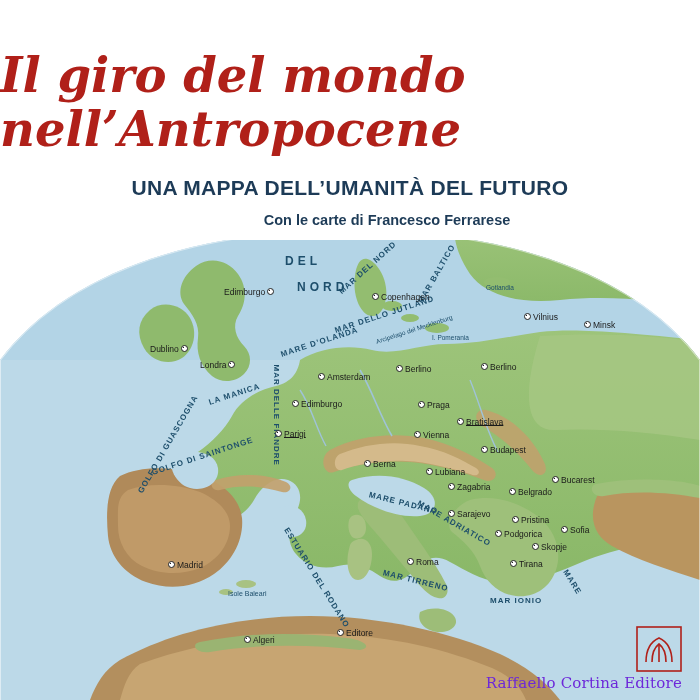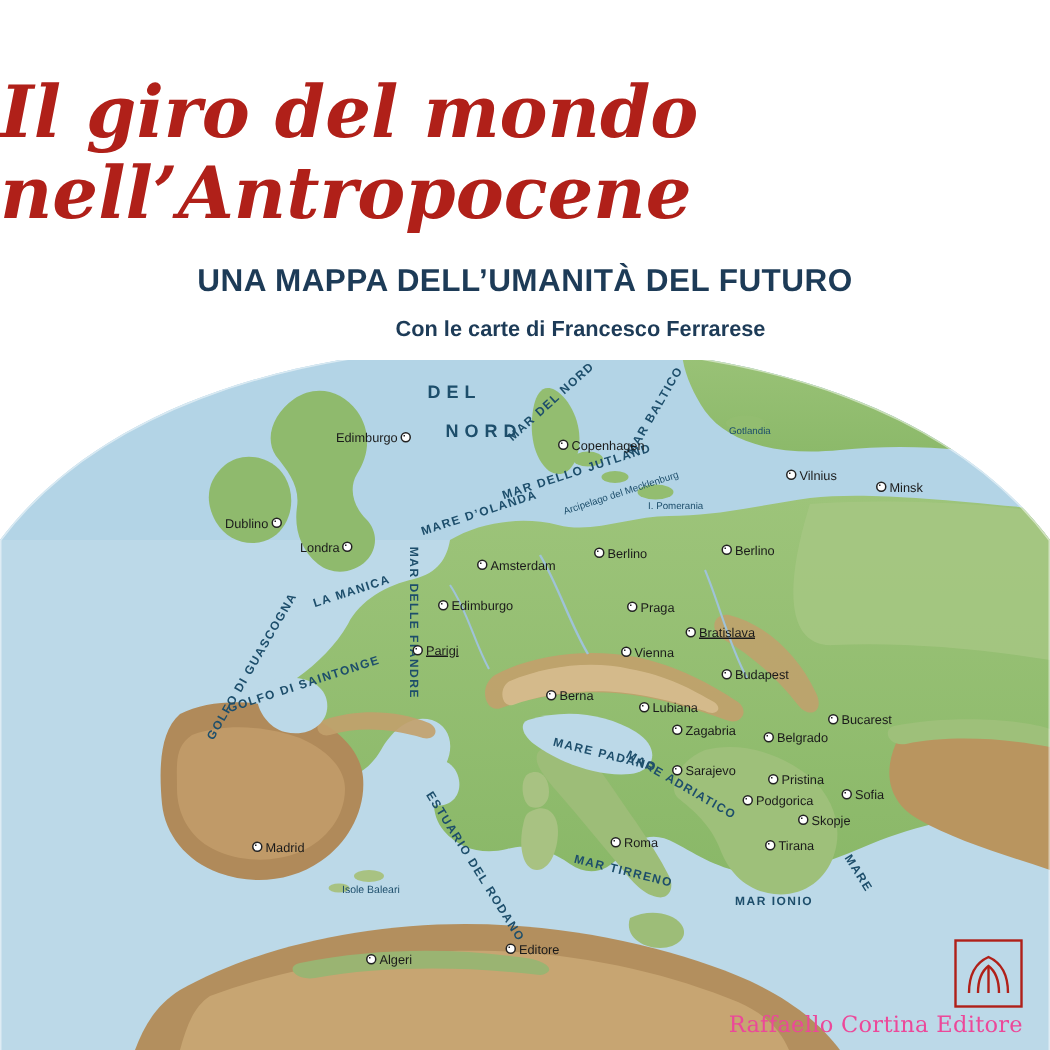--- a/index.html
+++ b/index.html
@@ -89,21 +89,21 @@
   }
   .pub-logo {
     width: 46px;
     height: 46px;
     margin: 0 0 2px auto;
     display: block;
   }
   .pub-name {
     font-family: "DejaVu Serif", serif;
     font-size: 15px;
-    color: #ec4899;
+    color: #6d28d9;
     letter-spacing: 0.2px;
     white-space: nowrap;
   }
 
   
   .city {
     position: absolute;
     font-size: 8.5px;
     color: #1a1a1a;
     white-space: nowrap;

